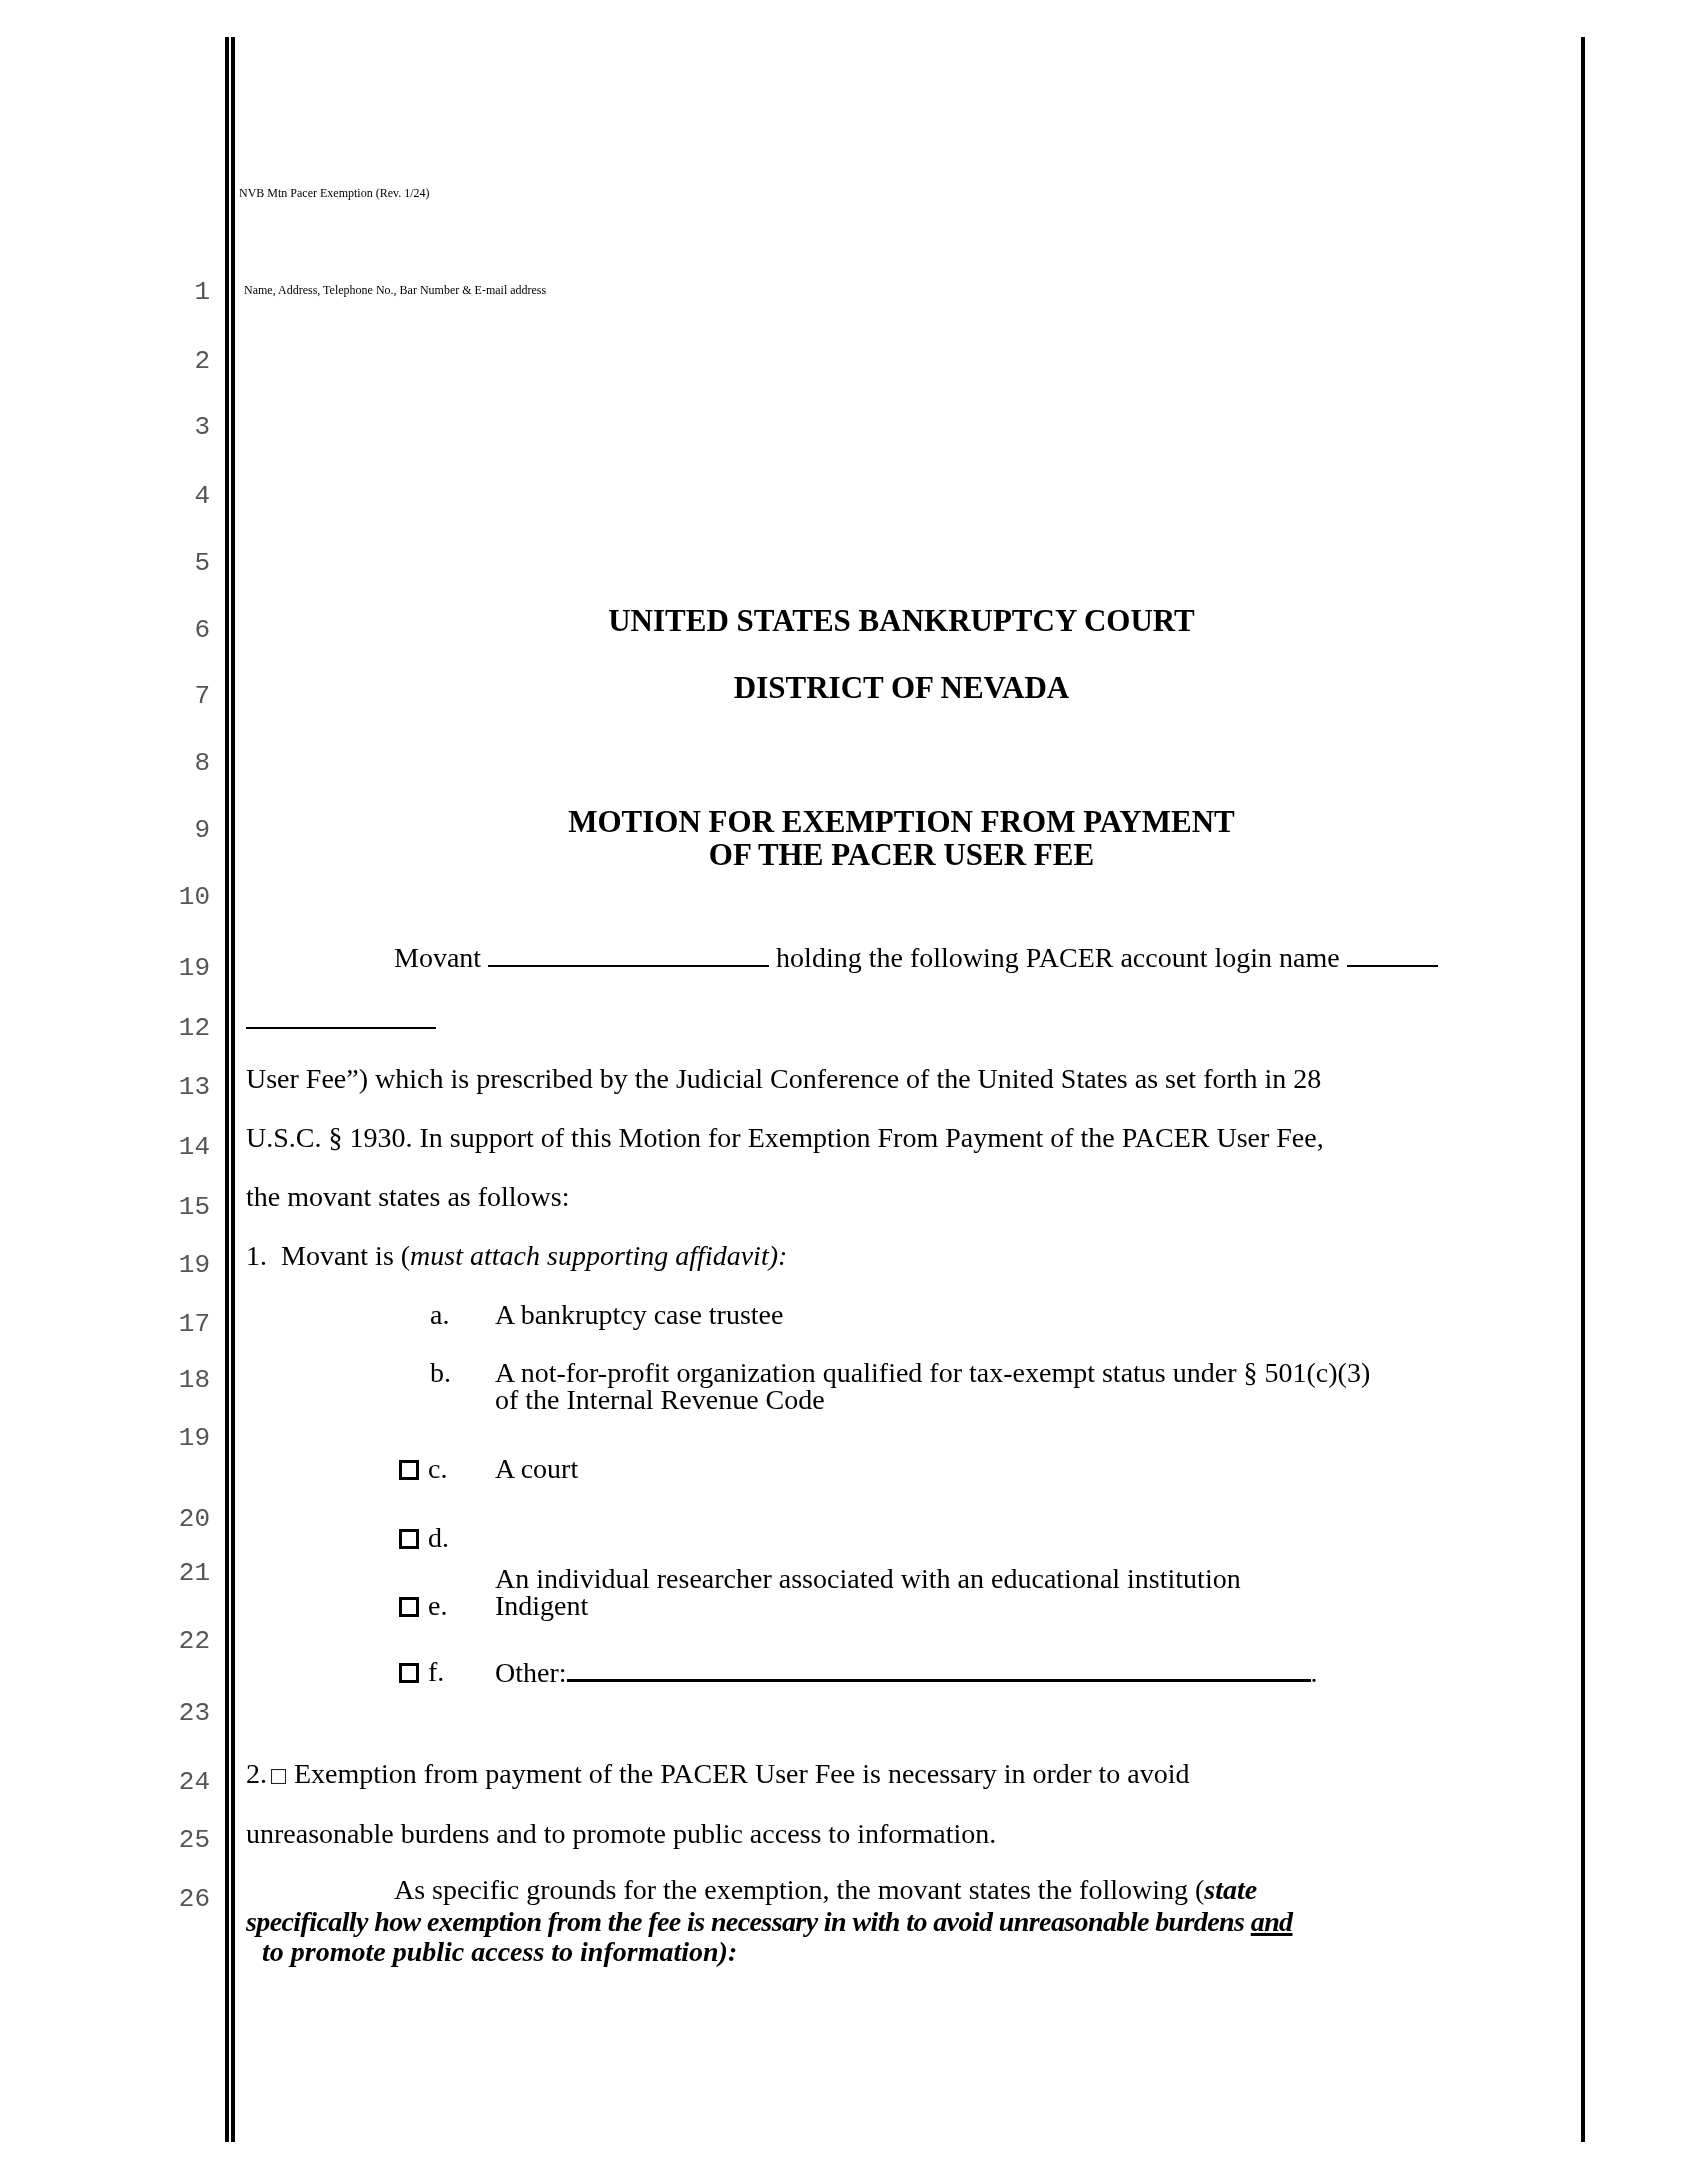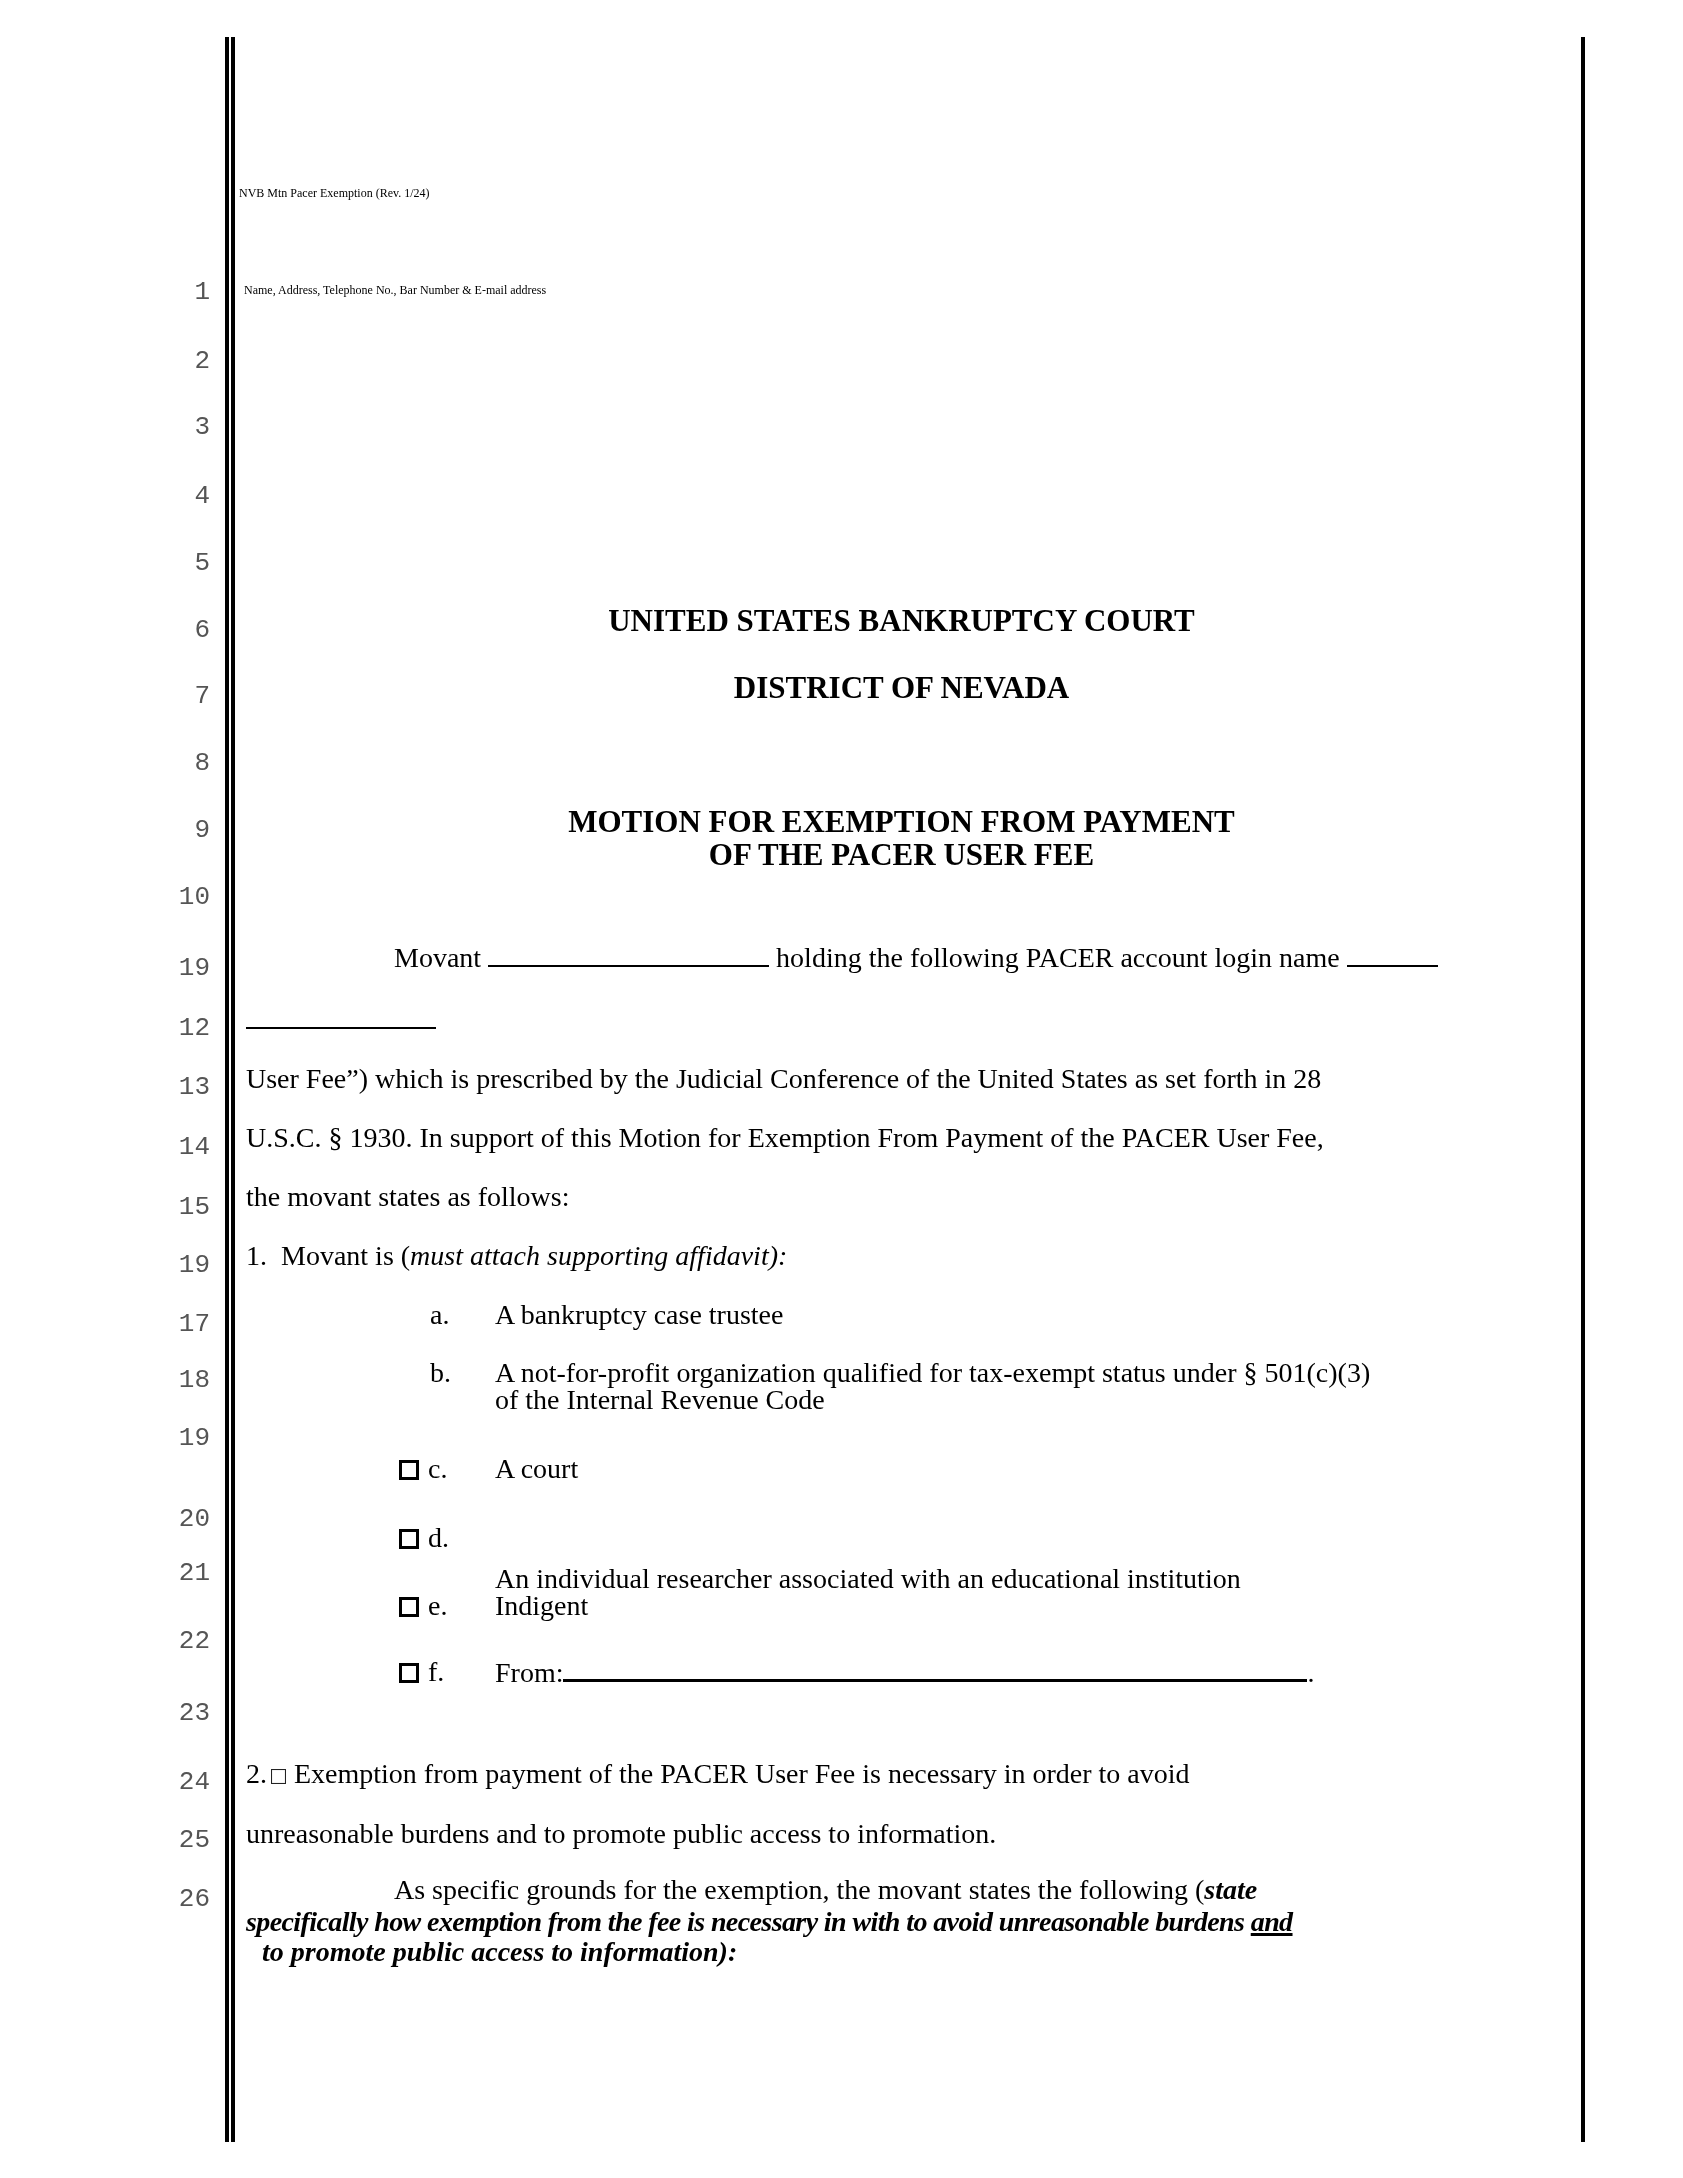--- a/index.html
+++ b/index.html
@@ -98,21 +98,21 @@
 <div class="label" style="left:428px; top:1523px;">d.</div>
 <div class="item" style="top:1564px;">An individual researcher associated with an educational institution</div>
 
 <div class="cb" style="left:399px; top:1597px;"></div>
 <div class="label" style="left:428px; top:1591px;">e.</div>
 <div class="item" style="top:1591px;">Indigent</div>
 
 <div class="cb" style="left:399px; top:1663px;"></div>
 <div class="label" style="left:428px; top:1657px;">f.</div>
 <div class="item" style="top:1657px;">
-  <span>From:</span><span class="blank" style="width:744px; border-bottom-width:3px;"></span><span>.</span>
+  <span>Other:</span><span class="blank" style="width:744px; border-bottom-width:3px;"></span><span>.</span>
 </div>
 
 <div class="t" style="left:246px; top:1759px;">
   <span>2.</span><span class="cb-thin"></span><span>Exemption from payment of the PACER User Fee is necessary in order to avoid</span>
 </div>
 <div class="t" style="left:246px; top:1819px;">unreasonable burdens and to promote public access to information.</div>
 
 <div class="t" style="left:394px; top:1875px;">
   <span>As specific grounds for the exemption, the movant states the following (</span><span class="bi">state</span>
 </div>

